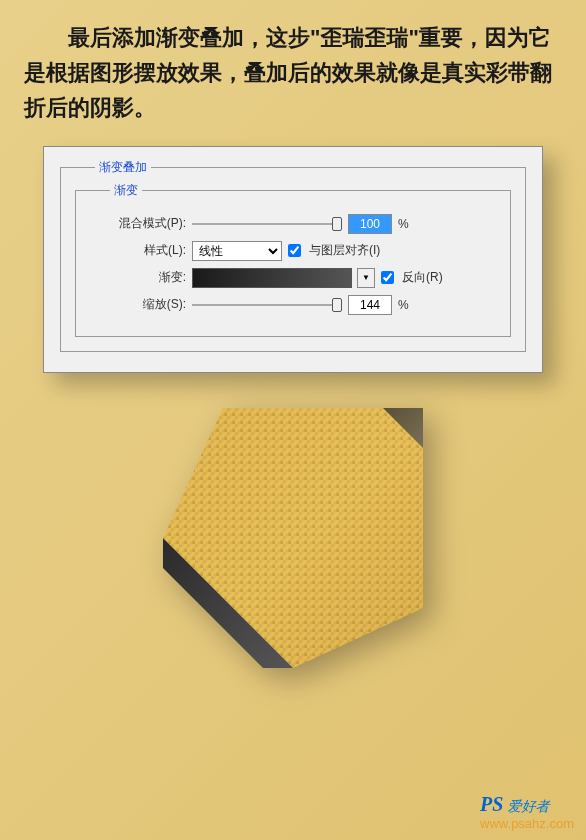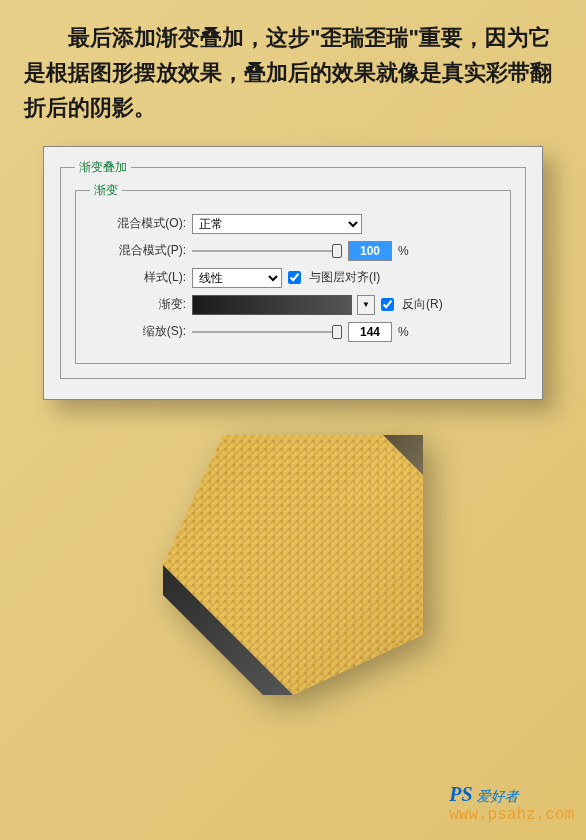--- a/index.html
+++ b/index.html
@@ -47,21 +47,22 @@
       position: relative;
     }
     
     fieldset.outer {
       padding: 6px 14px 14px 14px;
     }
     
     legend {
       padding: 0 4px;
       font-size: 12px;
-      color: #15803d;
+      color: #1d4ed8;
+      margin-left: 20px;
     }
     
     .row {
       display: flex;
       align-items: center;
       margin: 7px 0;
       gap: 6px;
     }
     
     .row-label {
@@ -113,21 +114,20 @@
       top: -6px;
     }
     
     .num-input {
       width: 44px;
       height: 20px;
       border: 1px solid #888;
       font-size: 12px;
       text-align: center;
       background: #fff;
-      font-weight: bold;
     }
     
     .num-input.highlighted {
       background: #3399ff;
       color: #fff;
     }
     
     .unit {
       font-size: 12px;
       color: #333;
@@ -209,66 +209,60 @@
       filter: drop-shadow(10px 10px 15px rgba(0,0,0,0.3));
     }
     
     .ribbon-svg {
       width: 100%;
       height: 100%;
     }
     
     .watermark {
       position: absolute;
-      bottom: 16px;
+      bottom: 9px;
       right: 12px;
       font-size: 16px;
       color: #0066cc;
       font-style: italic;
       font-family: "Comic Sans MS", cursive;
     }
     
     .watermark .ps {
       font-weight: bold;
       font-size: 20px;
     }
     
     .watermark .cn {
       font-size: 14px;
       color: #0077dd;
     }
     
     .watermark .url {
       display: block;
-      font-size: 16px;
+      font-size: 13px;
       color: #e8a030;
       font-style: normal;
-      font-family: Liberation Mono, monospace;
+      font-family: Liberation Sans, sans-serif;
       text-align: left;
     }
   </style>
 </head>
 <body>
 
 <div class="intro-text">最后添加渐变叠加，这步"歪瑞歪瑞"重要，因为它是根据图形摆放效果，叠加后的效果就像是真实彩带翻折后的阴影。</div>
 
 <div class="dialog-panel">
   <div class="dialog-inner">
     <fieldset class="outer">
       <legend>渐变叠加</legend>
 
       <fieldset>
         <legend>渐变</legend>
 
-        <div class="row">
-          <span class="row-label">混合模式(O):</span>
-          <select class="wide">
-            <option>正常</option>
-          </select>
-        </div>
 
         <div class="row">
           <span class="row-label">混合模式(P):</span>
           <div class="slider">
             <div class="slider-track">
                 <div class="slider-thumb" style="left:calc(100% - 10px)"></div>
               </div>
           </div>
           <input class="num-input highlighted" value="100" style="">
           <span class="unit">%</span>

